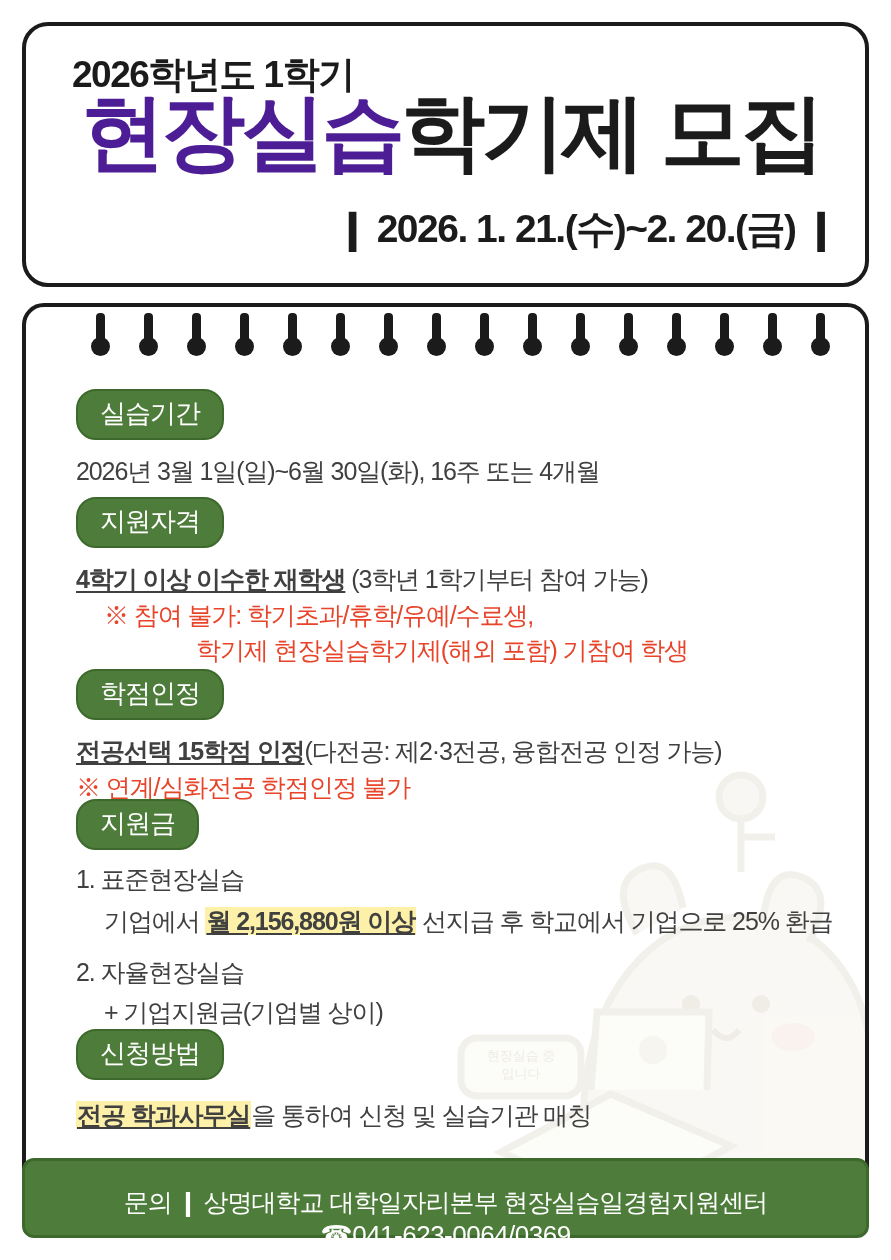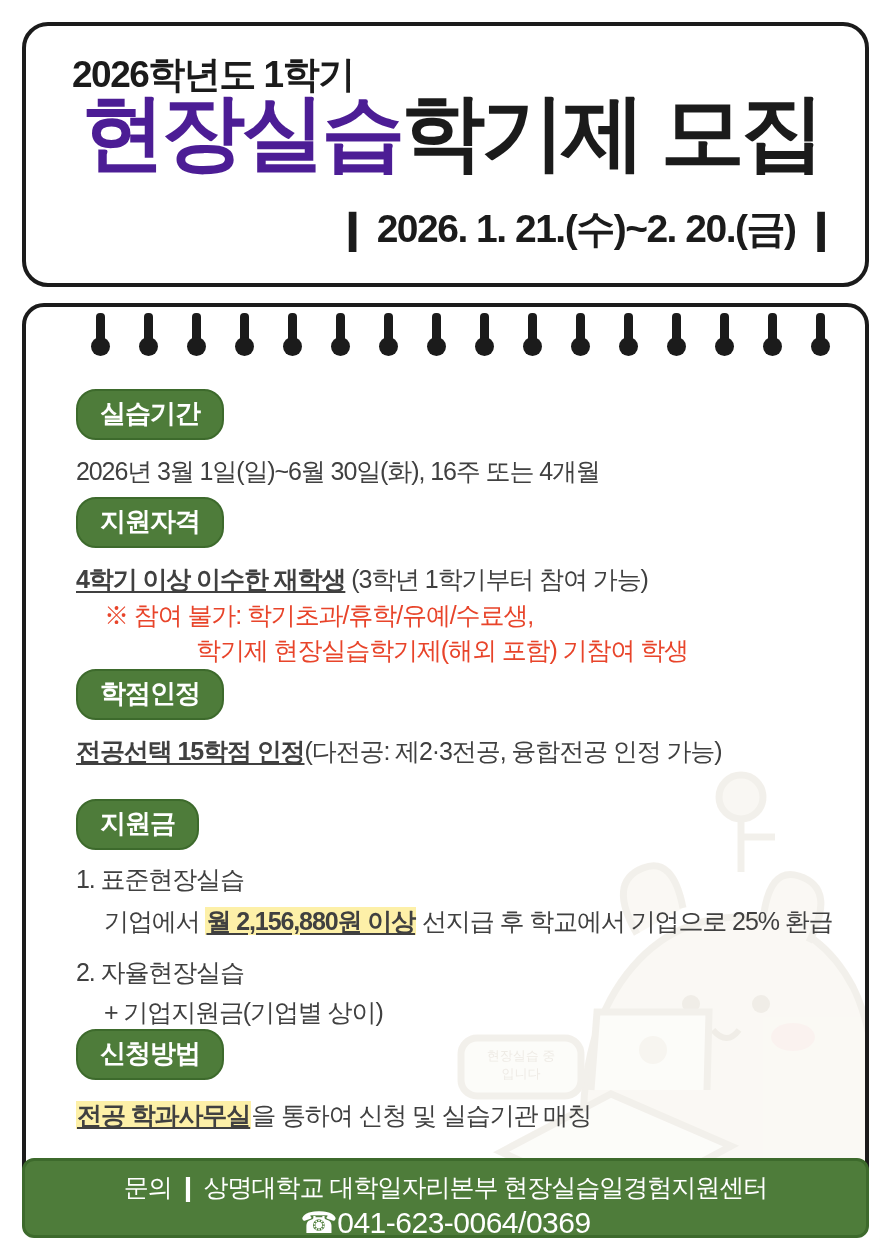--- a/index.html
+++ b/index.html
@@ -103,21 +103,21 @@
   .content {
     position: absolute;
     left: 0; top: 0;
     width: 847px; height: 935px;
   }
   .pill {
     display: inline-block;
     background: #4e7c3a;
     color: #ffffff;
     font-size: 26px;
-    font-weight: bold;
+    font-weight: normal;
     letter-spacing: -1px;
     padding: 5px 22px 7px;
     border-radius: 20px;
     border: 2px solid #3d6a2c;
   }
   .sec { position: absolute; left: 50px; }
   .row {
     font-size: 25px;
     color: #404040;
     letter-spacing: -1.1px;
@@ -145,28 +145,28 @@
     position: absolute;
     left: 22px; top: 1158px;
     width: 847px; height: 80px;
     background: #4e7c3a;
     border: 3px solid #3d6a2c;
     border-radius: 12px;
     color: #ffffff;
     text-align: center;
   }
   .footer-l1 {
-    margin-top: 10px;
+    margin-top: 25px;
     font-size: 25px;
     letter-spacing: -1px;
     white-space: nowrap;
   }
   .footer-l2 {
     margin-top: 1px;
-    font-size: 30px;
+    font-size: 26px;
     letter-spacing: -0.5px;
     white-space: nowrap;
   }
 </style>
 </head>
 <body>
 
 <div class="poster">
 
   <div class="header-card">
@@ -245,20 +245,21 @@
         </div>
         <div class="row red indent1">※ 참여 불가: 학기초과/휴학/유예/수료생,</div>
         <div class="row red indent2">학기제 현장실습학기제(해외 포함) 기참여 학생</div>
       </div>
 
       <div class="sec" style="top:362px">
         <span class="pill">학점인정</span>
         <div class="row" style="margin-top:14px">
           <span class="u">전공선택 15학점 인정</span><span>(다전공: 제2·3전공, 융합전공 인정 가능)</span>
         </div>
+        <div class="row red">※ 연계/심화전공 학점인정 불가</div>
       </div>
 
       <div class="sec" style="top:492px">
         <span class="pill">지원금</span>
         <div class="row" style="margin-top:12px">1. 표준현장실습</div>
         <div class="row indent1" style="margin-top:6px">
           <span>기업에서 </span><span class="mark">월 2,156,880원 이상</span><span> 선지급 후 학교에서 기업으로 25% 환급</span>
         </div>
         <div class="row" style="margin-top:16px">2. 자율현장실습</div>
         <div class="row indent1" style="margin-top:4px">+ 기업지원금(기업별 상이)</div>

